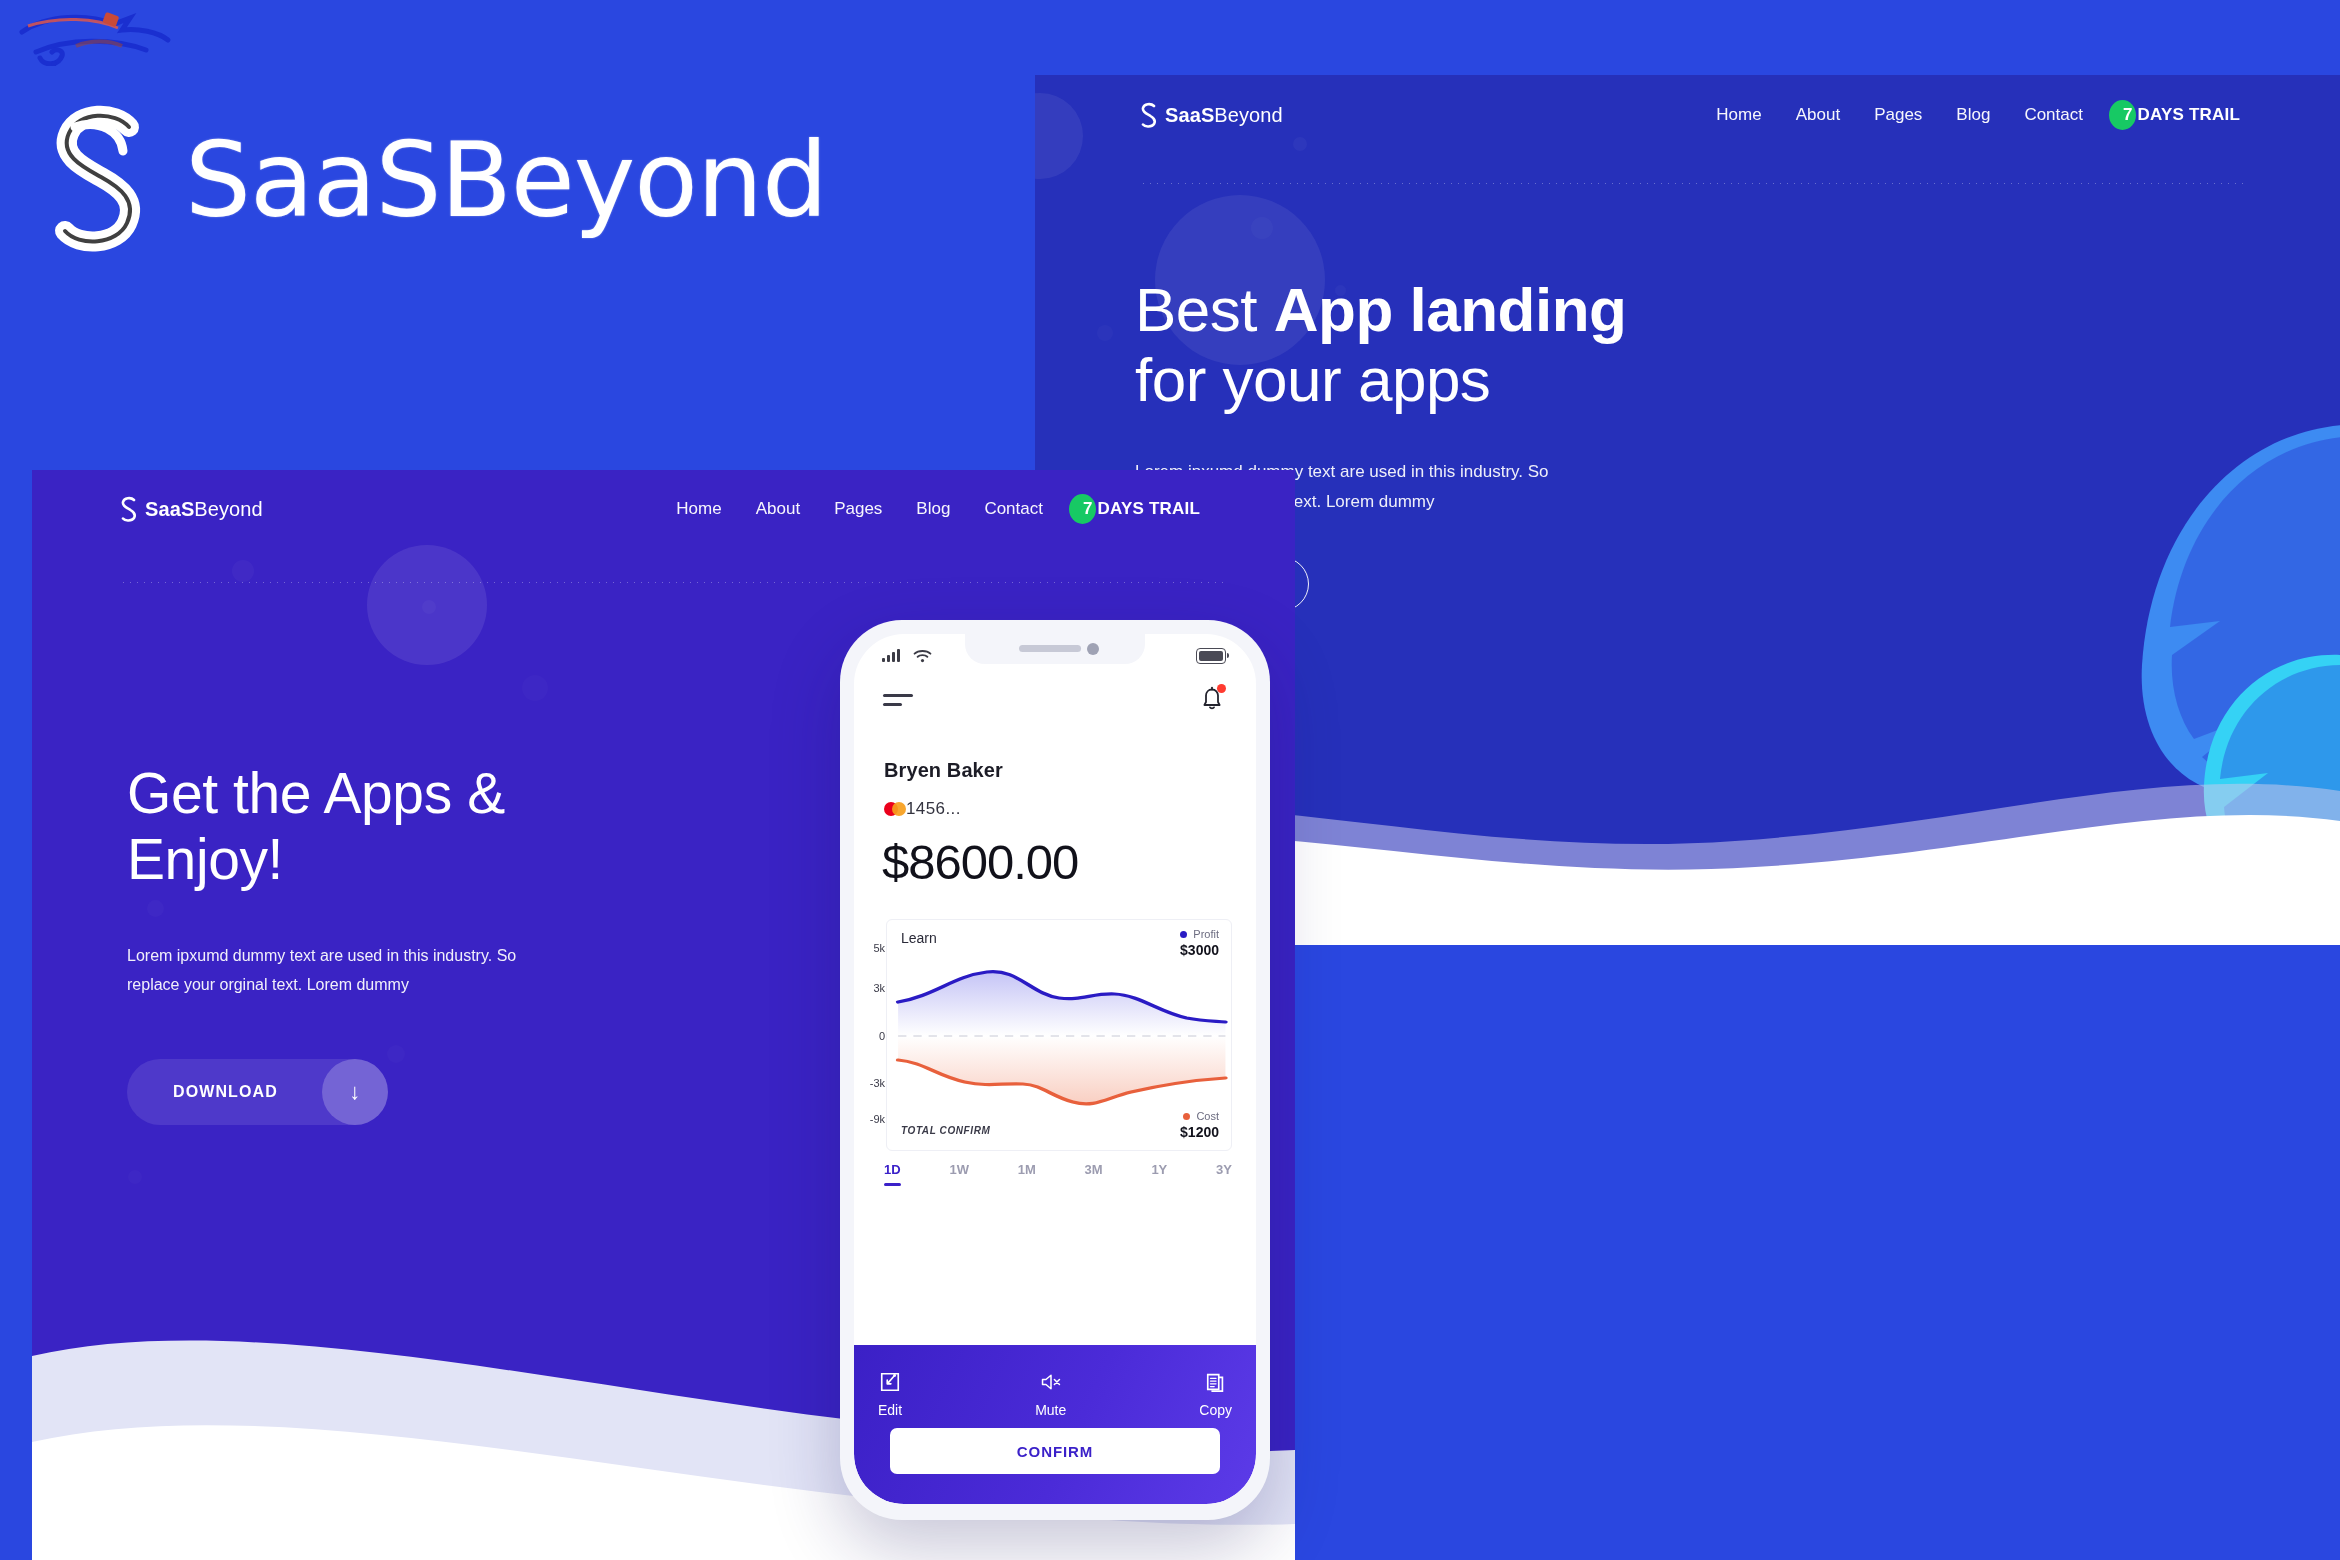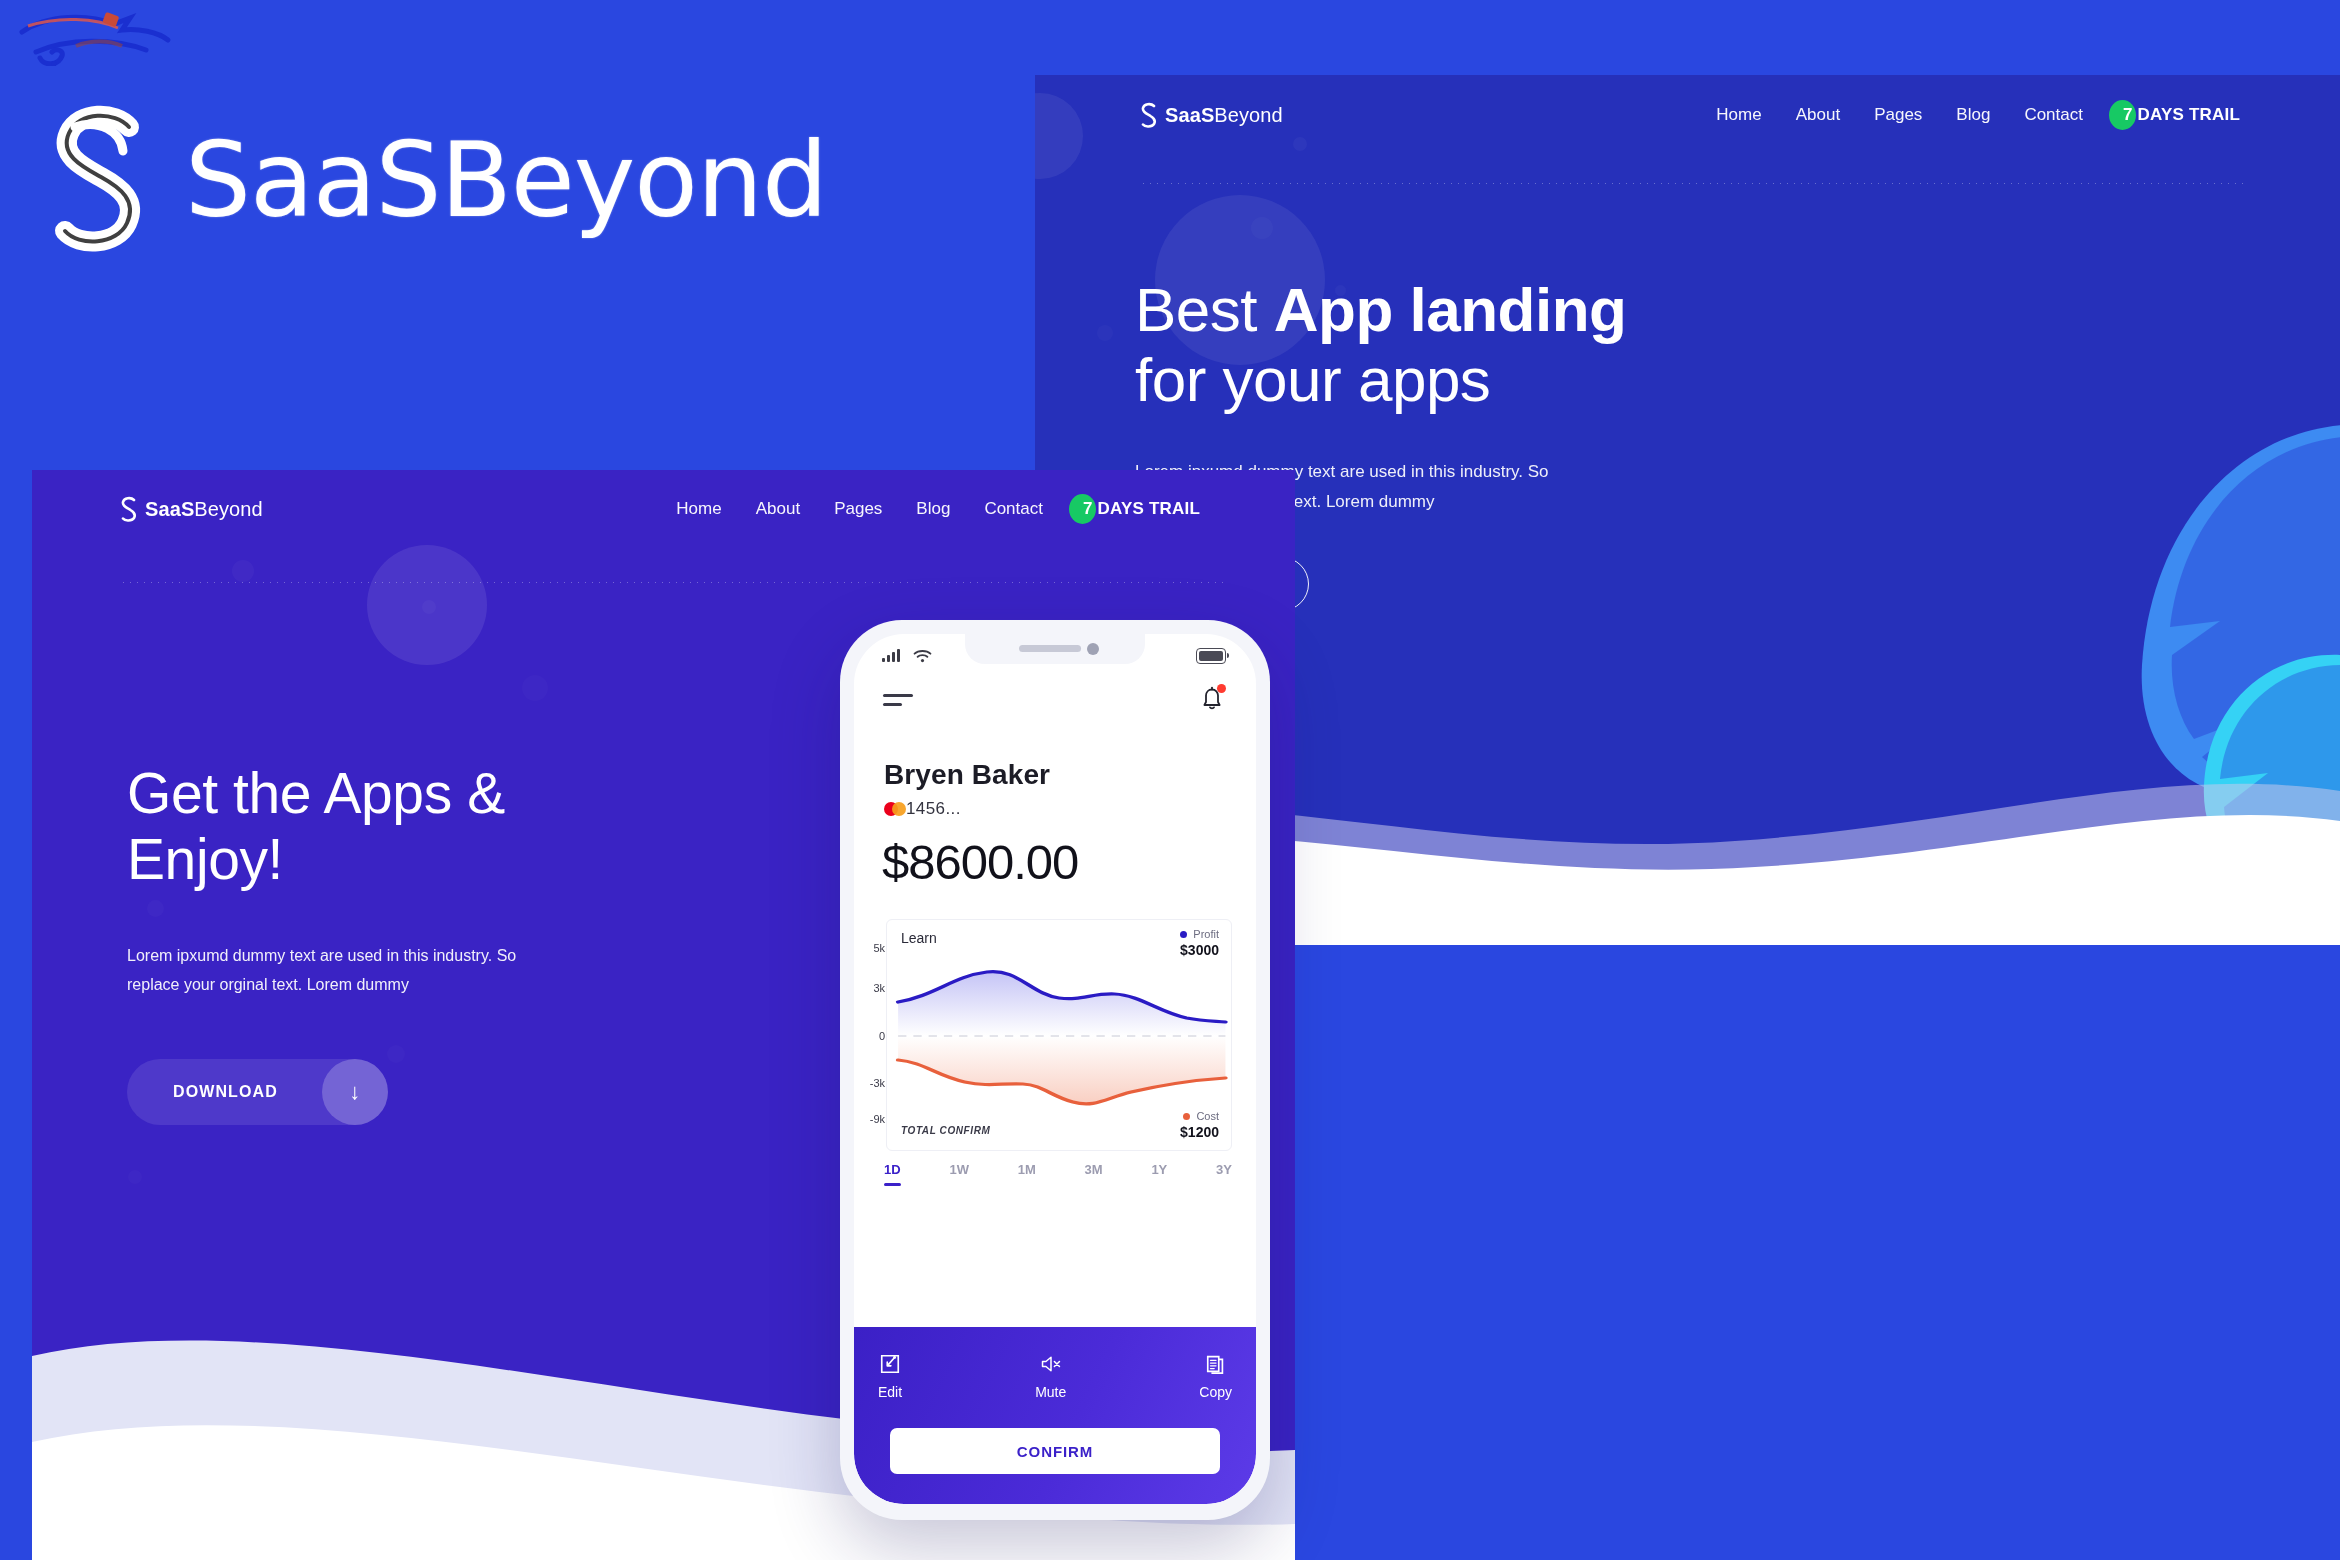--- a/index.html
+++ b/index.html
@@ -96,21 +96,21 @@
   .pc-battery{position:absolute;right:30px;top:14px;width:28px;height:14px;border:1.6px solid #4A4A55;border-radius:4px;}
   .pc-battery:after{content:"";position:absolute;right:-4px;top:4px;width:2px;height:5px;background:#4A4A55;border-radius:0 2px 2px 0;}
   .pc-battery i{position:absolute;left:2px;top:2px;right:2px;bottom:2px;background:#4A4A55;border-radius:2px;}
   .bars{position:absolute;left:28px;top:14px;display:flex;align-items:flex-end;gap:2px;height:14px;}
   .bars span{width:3px;background:#3C3C46;border-radius:1px;}
   .wifi{position:absolute;left:59px;top:15px;width:19px;height:14px;}
   .hamburger{position:absolute;left:29px;top:60px;width:30px;}
   .hamburger i{display:block;height:3px;border-radius:2px;background:#3A3A48;margin-bottom:6px;}
   .bell{position:absolute;right:32px;top:52px;width:24px;height:26px;}
   .bell .badge{position:absolute;right:-2px;top:-2px;width:9px;height:9px;border-radius:50%;background:#FF3B30;}
-  .pc-name{position:absolute;left:30px;top:125px;font-size:28px;font-weight:600;color:#1C1C26;letter-spacing:.1px;}
+  .pc-name{position:absolute;left:30px;top:125px;font-size:20px;font-weight:600;color:#1C1C26;letter-spacing:.1px;}
   .pc-card{position:absolute;left:30px;top:165px;display:flex;align-items:center;}
   .mc{position:relative;width:22px;height:14px;}
   .mc i{position:absolute;top:0;width:14px;height:14px;border-radius:50%;}
   .mc i.a{left:0;background:#EB001B;}
   .mc i.b{right:0;background:#F79E1B;opacity:.92;}
   .pc-card .num{font-size:17px;color:#33333F;letter-spacing:.4px;}
   .pc-amount{position:absolute;left:28px;top:200px;font-size:49px;font-weight:500;color:#11111A;letter-spacing:-1px;}
 
   .chartbox{position:absolute;left:32px;top:285px;right:24px;height:230px;
             border:1px solid #EEEFF5;border-radius:6px;background:#fff;}
@@ -121,21 +121,21 @@
   .legend .val{font-size:14px;font-weight:700;color:#12121C;margin-top:2px;}
   .ylabels{position:absolute;left:-28px;top:0;bottom:0;width:28px;}
   .ylabels span{position:absolute;right:2px;font-size:11px;font-weight:400;color:#3A3A48;}
   .total{position:absolute;left:14px;bottom:14px;font-size:10px;font-style:italic;font-weight:700;color:#3A3A48;letter-spacing:.6px;}
 
   .tabs{position:absolute;left:30px;right:24px;top:528px;display:flex;justify-content:space-between;}
   .tabs .t{font-size:13px;font-weight:700;color:#9C9CB0;position:relative;padding-bottom:9px;cursor:pointer;}
   .tabs .t.active{color:#3B21C9;}
   .tabs .t.active:after{content:"";position:absolute;left:0;right:0;bottom:0;height:3px;border-radius:2px;background:#3B21C9;}
 
-  .pc-footer{position:absolute;left:0;right:0;bottom:0;height:177px;
+  .pc-footer{position:absolute;left:0;right:0;bottom:0;height:159px;
     background:linear-gradient(115deg,#3B20C6 0%,#4B2BD8 55%,#5C3BE8 100%);
     border-radius:0 0 50px 50px;}
   .actions{position:absolute;left:24px;right:24px;top:26px;display:flex;justify-content:space-between;}
   .act{display:flex;flex-direction:column;align-items:center;gap:9px;color:#fff;cursor:pointer;}
   .act .gi{width:22px;height:22px;}
   .act .lb{font-size:14px;}
   .confirm{position:absolute;left:36px;right:36px;bottom:30px;height:46px;border-radius:7px;background:#fff;
     display:flex;align-items:center;justify-content:center;color:#3B21C9;font-size:15px;font-weight:700;letter-spacing:.9px;cursor:pointer;}
 </style>
 </head>

